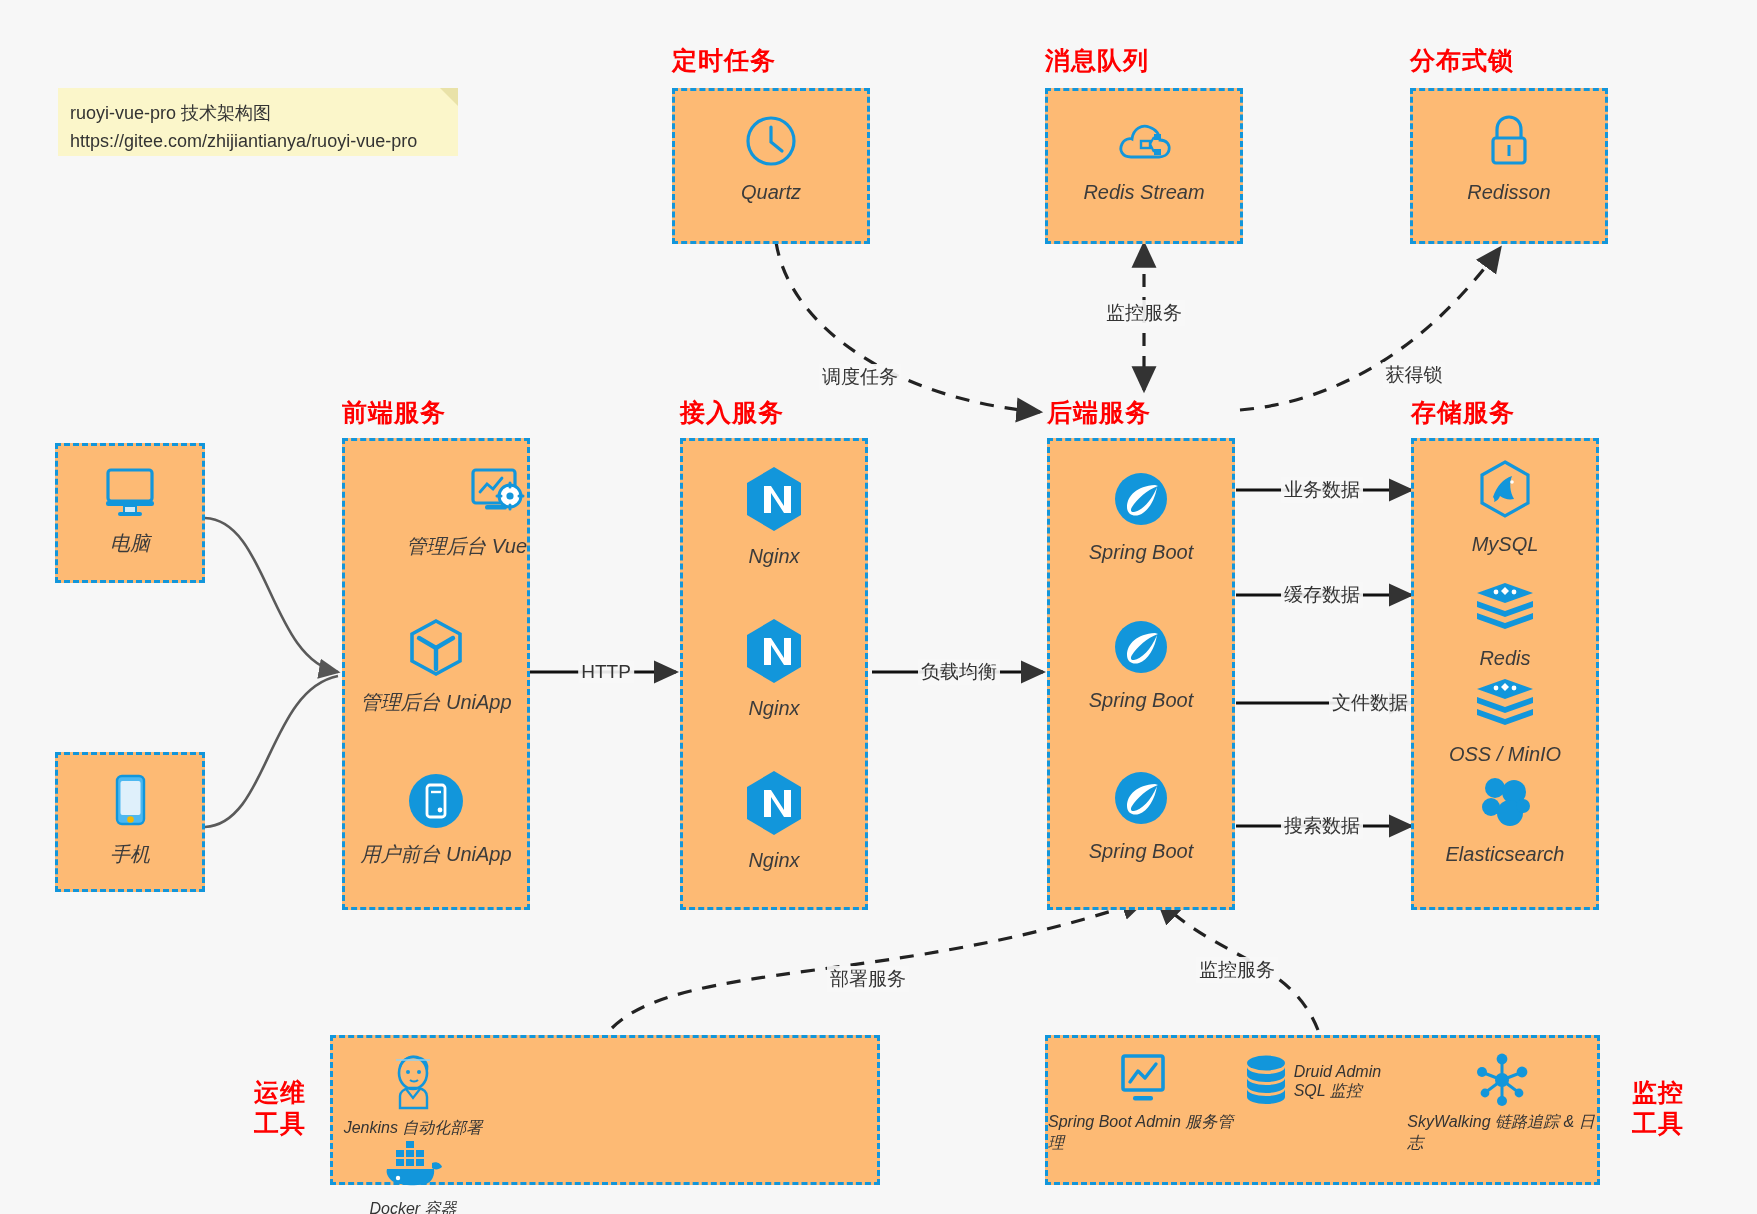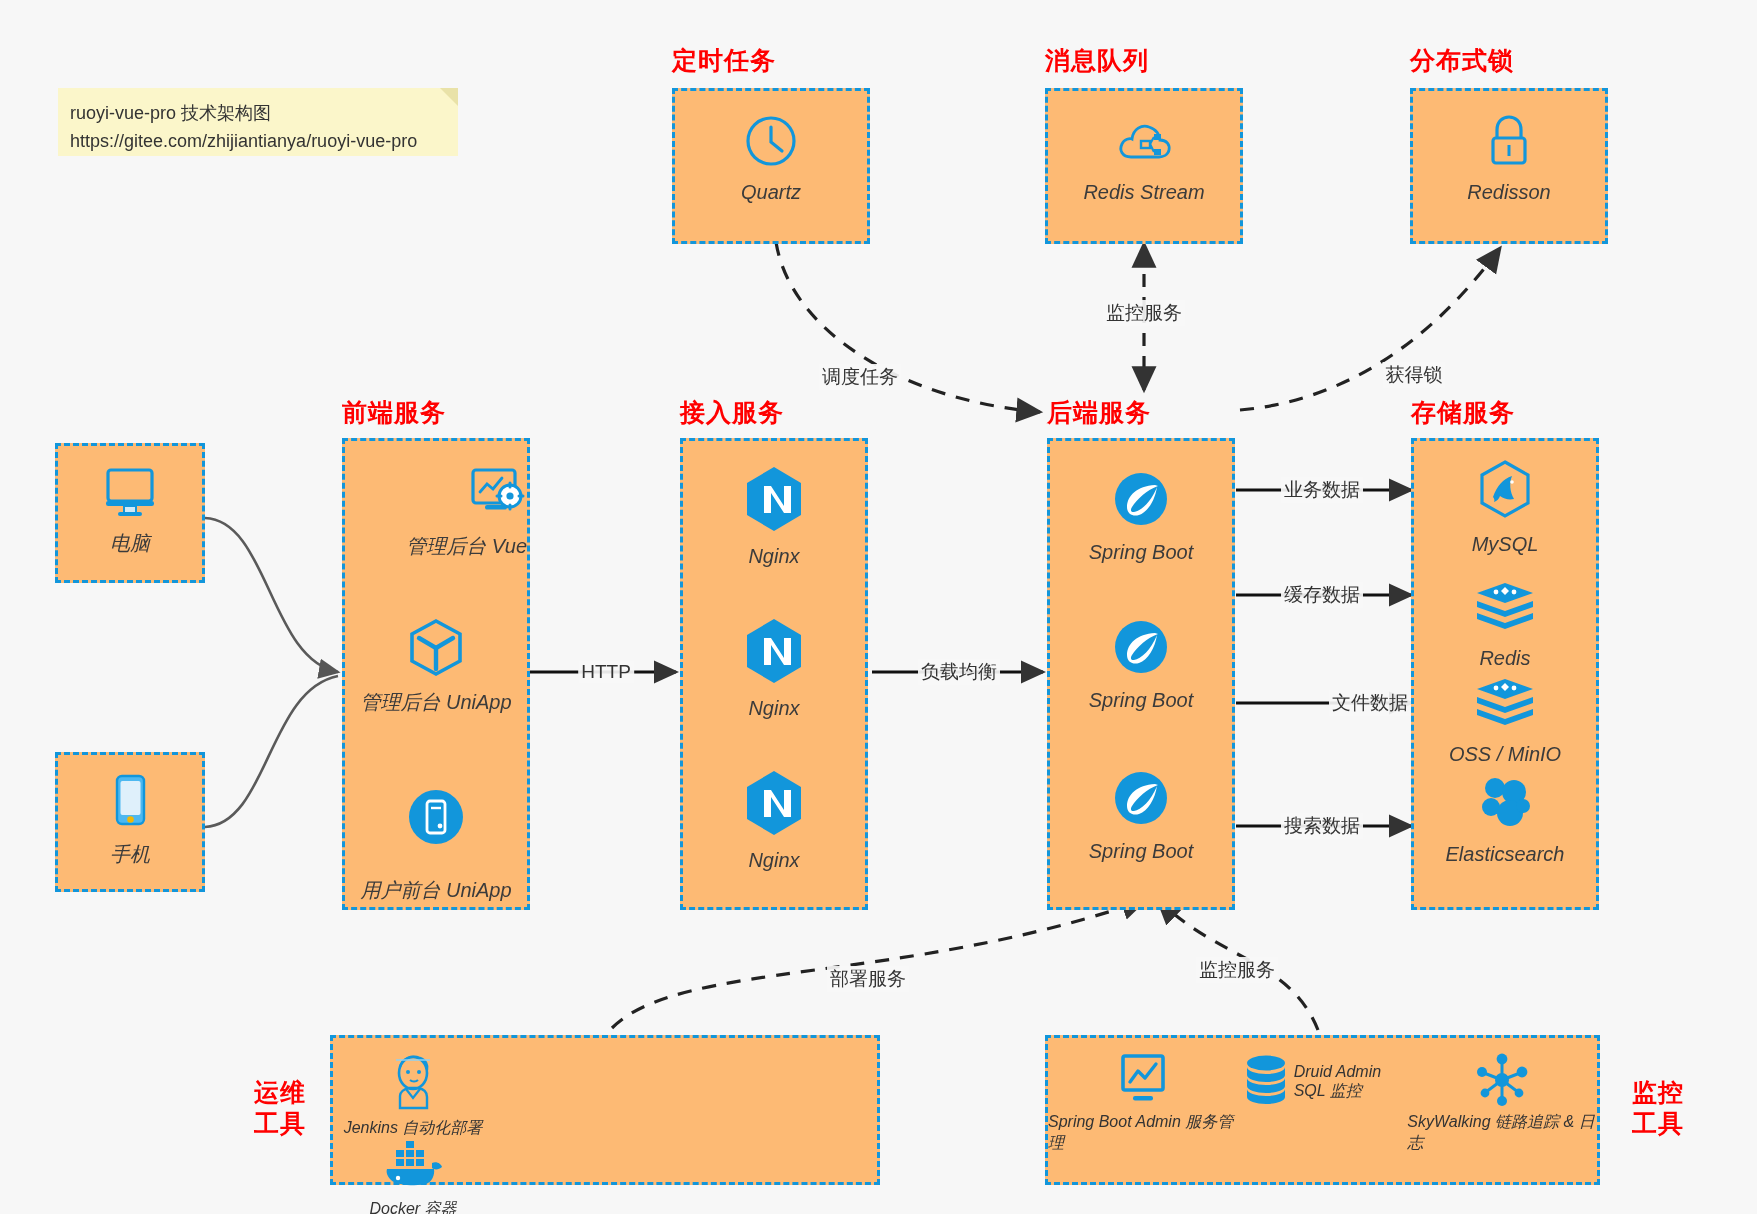--- a/index.html
+++ b/index.html
@@ -235,21 +235,21 @@
       <span class="ico">
         <svg width="60" height="62" viewBox="0 0 60 62">
           <path d="M30 4 L54 17 L54 44 L30 57 L6 44 L6 17 Z" fill="none" stroke="#1296db" stroke-width="3.6"></path>
           <path d="M30 31 L30 52" stroke="#1296db" stroke-width="4.4" stroke-linecap="round"></path>
           <path d="M30 31 L13 21" stroke="#1296db" stroke-width="4.4" stroke-linecap="round"></path>
           <path d="M30 31 L47 21" stroke="#1296db" stroke-width="4.4" stroke-linecap="round"></path>
         </svg>
       </span>
       <span class="lbl">管理后台 UniApp</span>
     </div>
-    <div class="cell" style="top:346px;gap:20px;">
+    <div class="cell" style="top:330px;">
       <span class="ico">
         <svg width="60" height="60" viewBox="0 0 60 60">
           <circle cx="30" cy="30" r="27" fill="#1296db"></circle>
           <rect x="21" y="14" width="18" height="32" rx="3" fill="none" stroke="#fff" stroke-width="2.8"></rect>
           <line x1="25" y1="21" x2="35" y2="21" stroke="#fff" stroke-width="2.4"></line>
           <circle cx="34" cy="39" r="2.4" fill="#fff"></circle>
         </svg>
       </span>
       <span class="lbl">用户前台 UniApp</span>
     </div>

